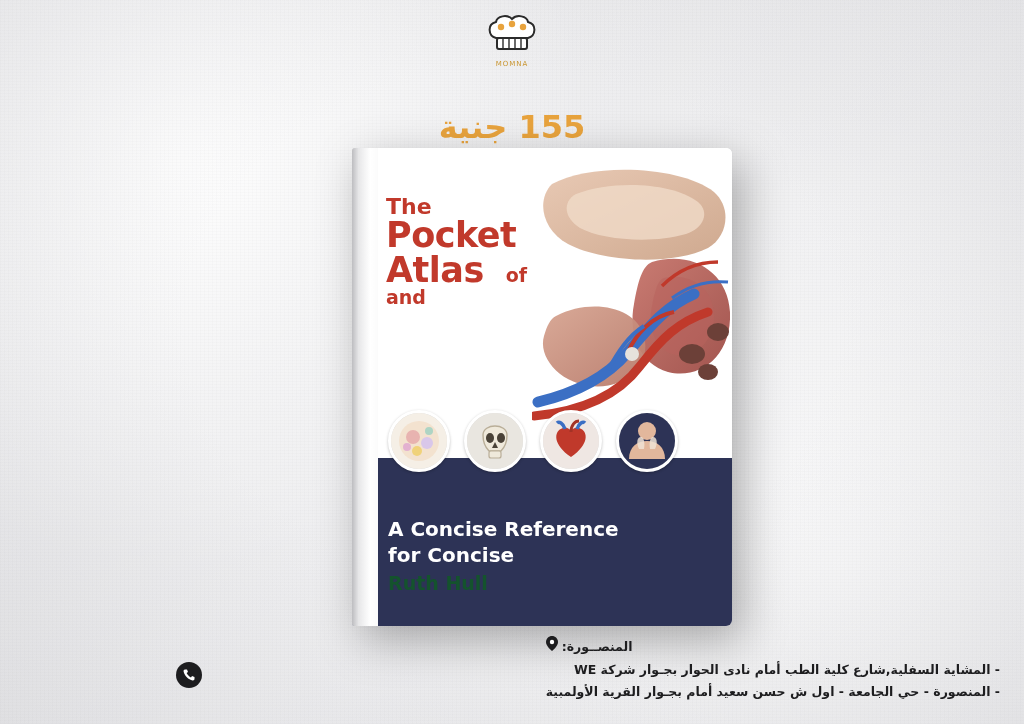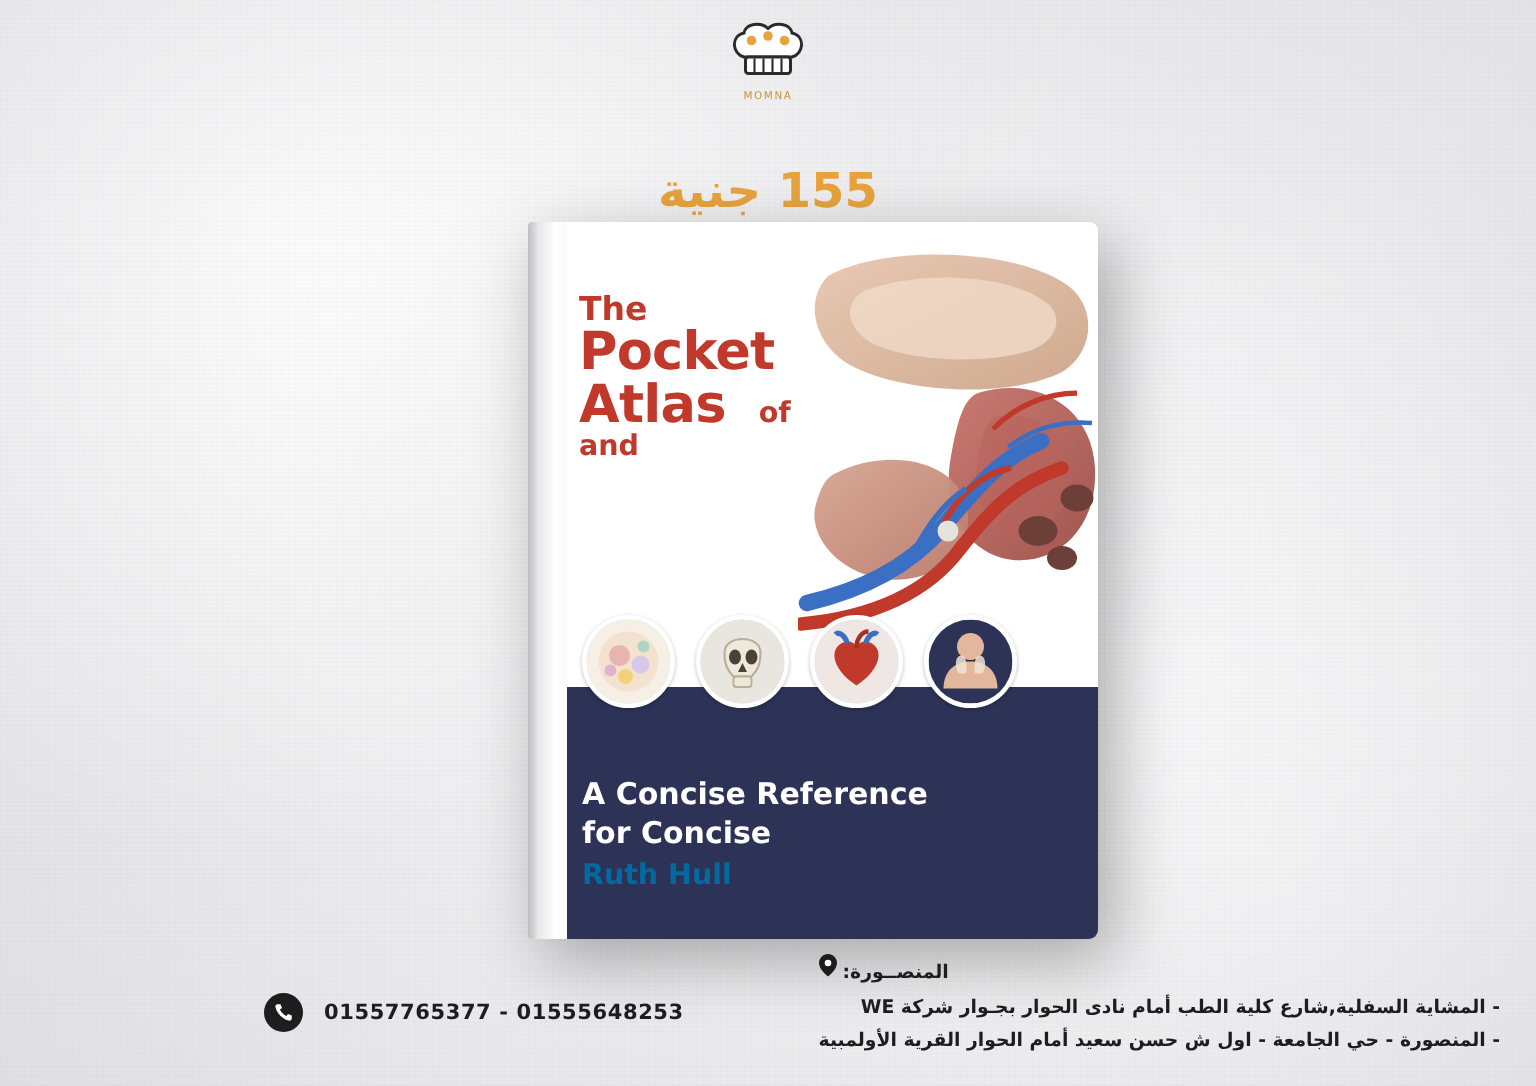--- a/index.html
+++ b/index.html
@@ -169,21 +169,21 @@
     font-size: 20px;
     font-weight: bold;
     line-height: 1.3;
     width: 270px;
     margin-top: 16px;
   }
   .author {
     position: absolute;
     left: 36px;
     top: 424px;
-    color: #0369a1;
+    color: #14532d;
     font-size: 19px;
     font-weight: bold;
   }
 
   
   .phone-block {
     position: absolute;
     left: 176px;
     top: 662px;
     display: flex;
@@ -361,28 +361,27 @@
     </div>
   </div>
 </div>
 
 <div class="phone-block">
   <div class="phone-icon">
     <svg width="14" height="14" viewBox="0 0 14 14">
       <path d="M3 1.5 L5 1.5 L6 4 L4.6 5 C5.3 6.7 7.3 8.7 9 9.4 L10 8 L12.5 9 L12.5 11 C12.5 12 11.6 12.6 10.6 12.4 C6.5 11.6 2.4 7.5 1.6 3.4 C1.4 2.4 2 1.5 3 1.5 Z" fill="#ffffff"></path>
     </svg>
   </div>
-  <div class="phone-text">01557765377 - 01555648253</div>
 </div>
 
 <div class="address-block">
   <div class="addr-head">
     <span>المنصــورة:</span>
     <span class="pin-icon">
       <svg width="12" height="15" viewBox="0 0 12 15">
         <path d="M6 0 C2.7 0 0 2.7 0 6 C0 10.5 6 15 6 15 C6 15 12 10.5 12 6 C12 2.7 9.3 0 6 0 Z" fill="#1d1d1f"></path>
         <circle cx="6" cy="6" r="2.2" fill="#ffffff"></circle>
       </svg>
     </span>
   </div>
   <div>- المشاية السفلية,شارع كلية الطب أمام نادى الحوار بجـوار شركة WE</div>
-  <div>- المنصورة - حي الجامعة - اول ش حسن سعيد أمام الحوار القرية الأولمبية</div>
+  <div>- المنصورة - حي الجامعة - اول ش حسن سعيد أمام بجـوار القرية الأولمبية</div>
 </div>
 
 </body></html>

